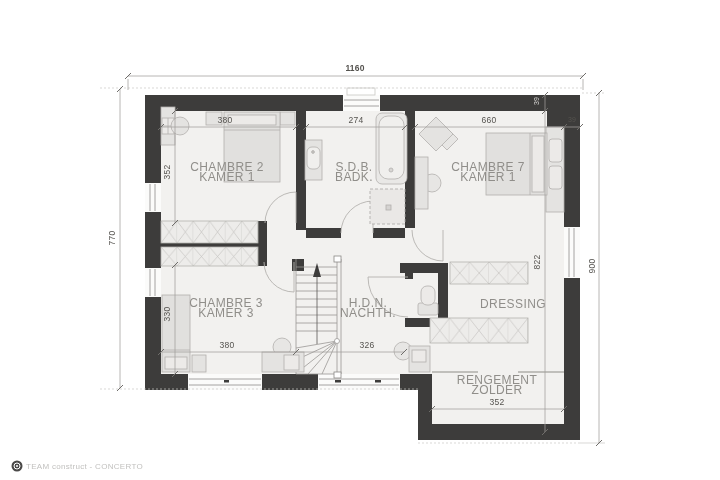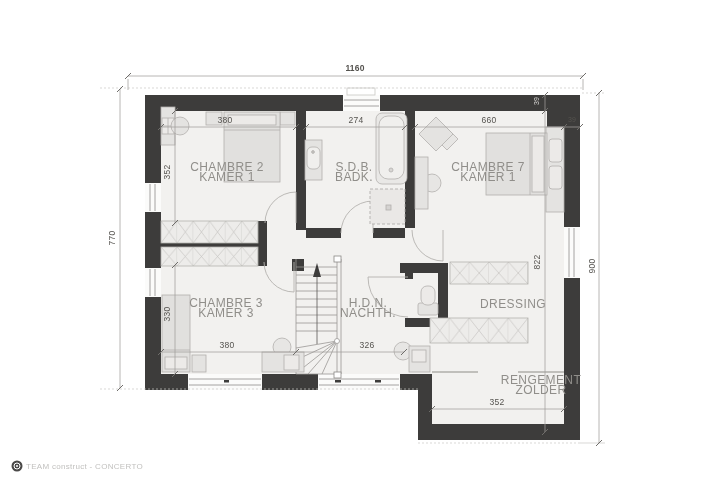--- a/index.html
+++ b/index.html
@@ -255,21 +255,21 @@
 </div>
 <div class="lbl" style="left:226px;top:308px;">
   <div>CHAMBRE 3</div>
   <div>KAMER 3</div>
 </div>
 <div class="lbl" style="left:368px;top:308px;">
   <div>H.D.N.</div>
   <div>NACHTH.</div>
 </div>
 <div class="lbl" style="left:513px;top:304px;">DRESSING</div>
-<div class="lbl" style="left:497px;top:385px;margin-left:44px;">
+<div class="lbl" style="left:497px;top:385px;">
   <div>RENGEMENT</div>
   <div>ZOLDER</div>
 </div>
 
 <div class="lbl dim" style="left:355px;top:68px;font-weight:bold;">1160</div>
 <div class="lbl dim dim-v" style="left:112px;top:238px;">770</div>
 <div class="lbl dim dim-v" style="left:592px;top:266px;">900</div>
 <div class="lbl dim dim-v" style="left:537px;top:262px;">822</div>
 <div class="lbl dim dim-v tiny" style="left:537px;top:101px;color:#d9d8d6;">39</div>
 <div class="lbl dim tiny" style="left:572px;top:120px;">39</div>

